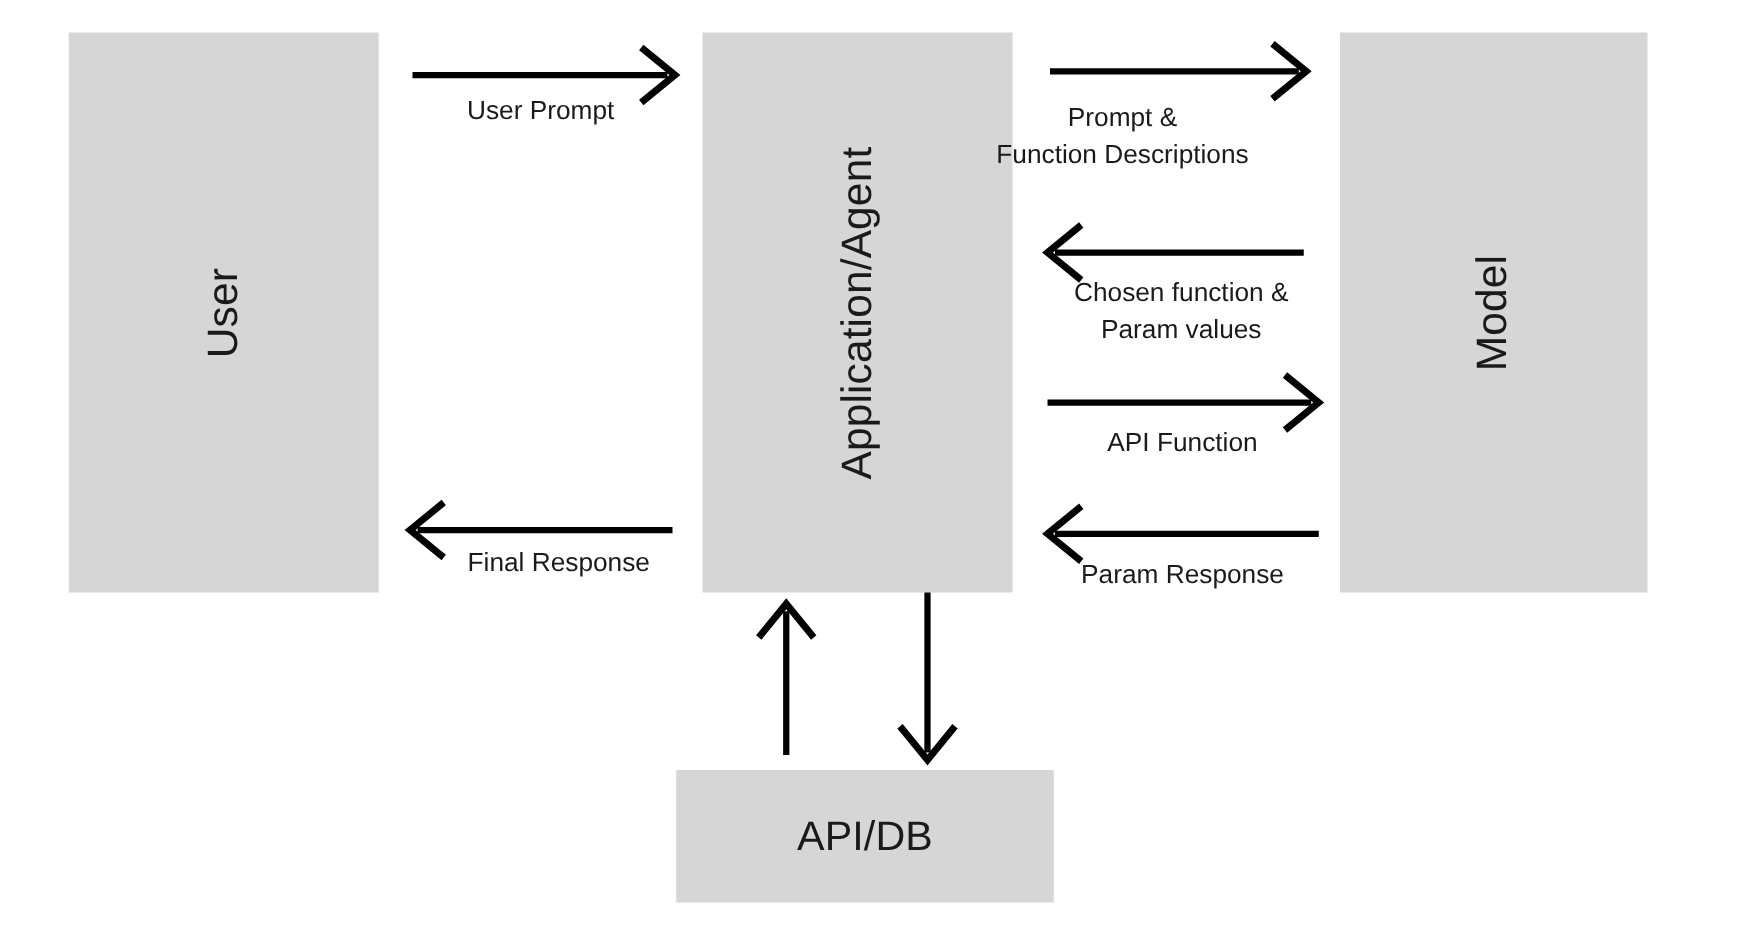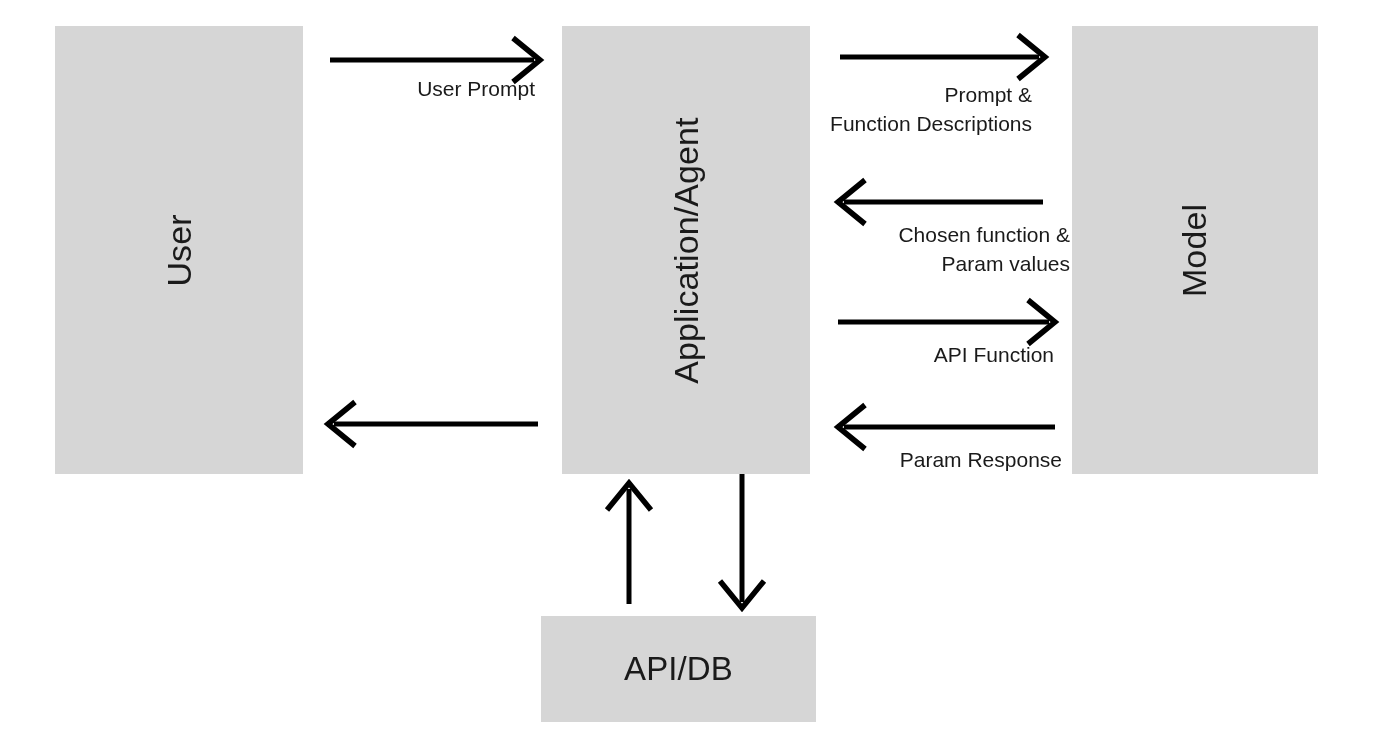--- a/index.html
+++ b/index.html
@@ -35,21 +35,21 @@
     letter-spacing: 0.1px;
   }
   .vertical-label {
     transform: rotate(-90deg);
     transform-origin: center center;
   }
 
   #node-user      { left: 55px;   top: 26px;  width: 248px; height: 448px; }
   #node-app       { left: 562px;  top: 26px;  width: 248px; height: 448px; }
   #node-model     { left: 1072px; top: 26px;  width: 246px; height: 448px; }
-  #node-apidb     { left: 541px;  top: 616px; width: 275px; height: 106px; }
+  #node-apidb     { left: 541px;  top: 616px; width: 302px; height: 106px; }
 
   #node-user   .node-label { font-size: 34px; }
   #node-app    .node-label { font-size: 34px; }
   #node-model  .node-label { font-size: 34px; }
   #node-apidb  .node-label { font-size: 33px; }
 
   
   #arrow-layer {
     position: absolute;
     left: 0; top: 0;
@@ -66,21 +66,21 @@
     stroke: #000000;
     stroke-width: 5.5;
     fill: none;
     stroke-linecap: butt;
     stroke-linejoin: miter;
   }
 
   
   .edge-label {
     position: absolute;
-    text-align: right;
+    text-align: center;
     color: #1a1a1a;
     font-size: 21px;
     line-height: 29px;
     white-space: pre-line;
   }
 
   #lbl-user-prompt     { left: 330px;  top: 74px;  width: 205px; }
   #lbl-prompt-func     { left: 764px;  top: 80px;  width: 268px; }
   #lbl-chosen-func     { left: 820px;  top: 220px; width: 250px; }
   #lbl-api-response    { left: 838px;  top: 340px; width: 216px; }
@@ -156,14 +156,15 @@
   <div class="edge-label" id="lbl-prompt-func">Prompt &amp;
 Function Descriptions</div>
 
   <div class="edge-label" id="lbl-chosen-func">Chosen function &amp;
 Param values</div>
 
   <div class="edge-label" id="lbl-api-response">API Function</div>
 
   <div class="edge-label" id="lbl-prompt-response">Param Response</div>
 
+  <div class="edge-label" id="lbl-final-response">Final Response</div>
 
 </div>
 
 </body></html>

